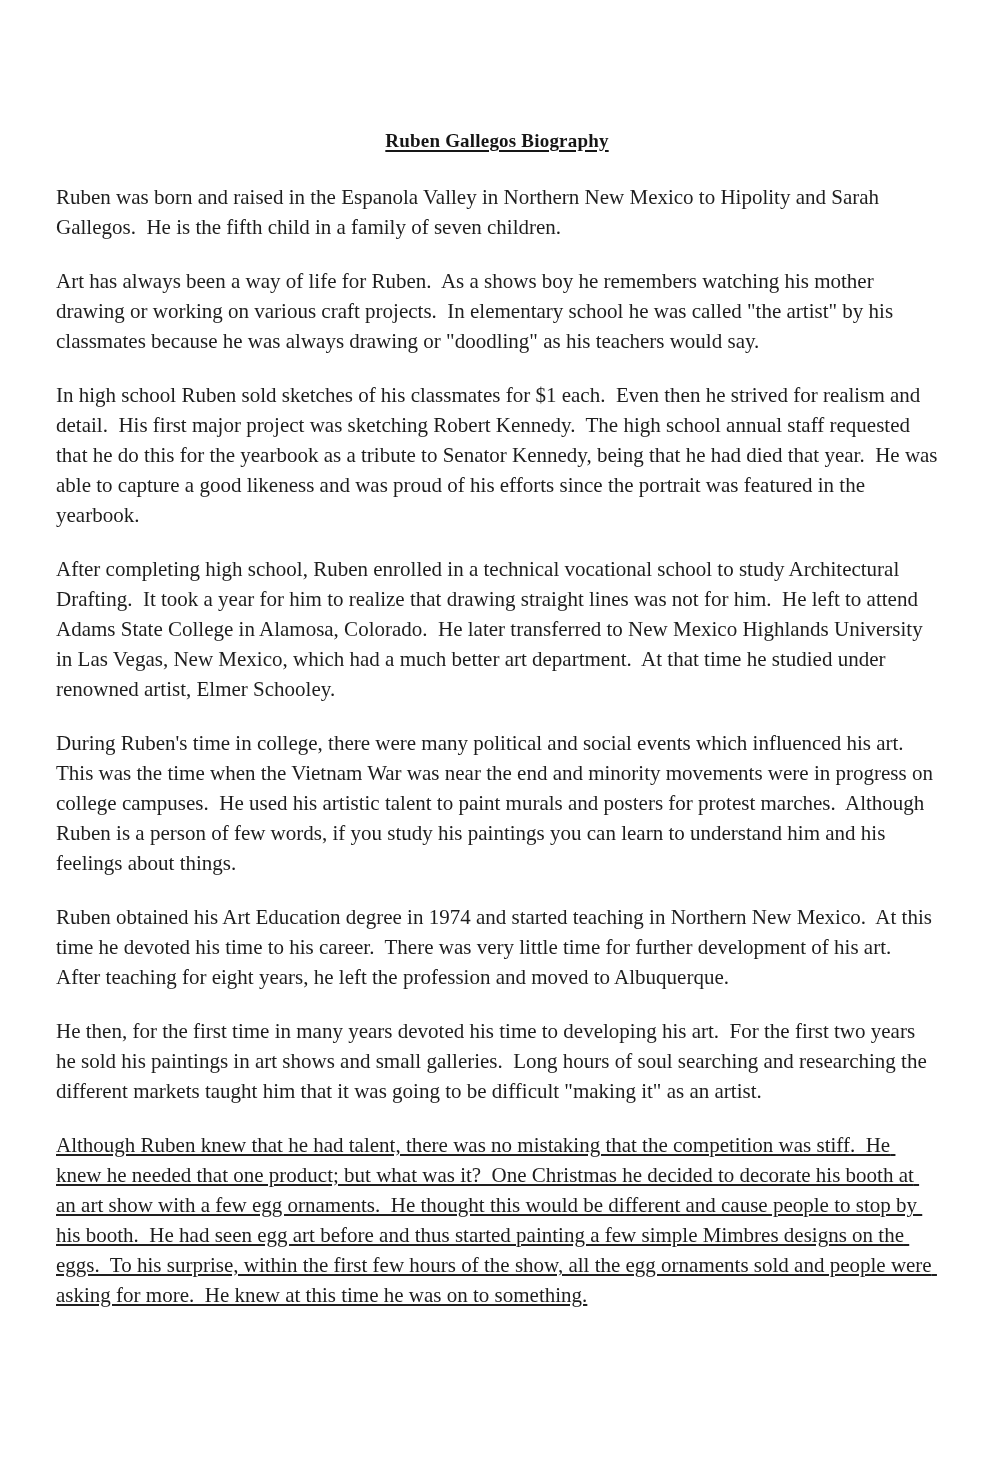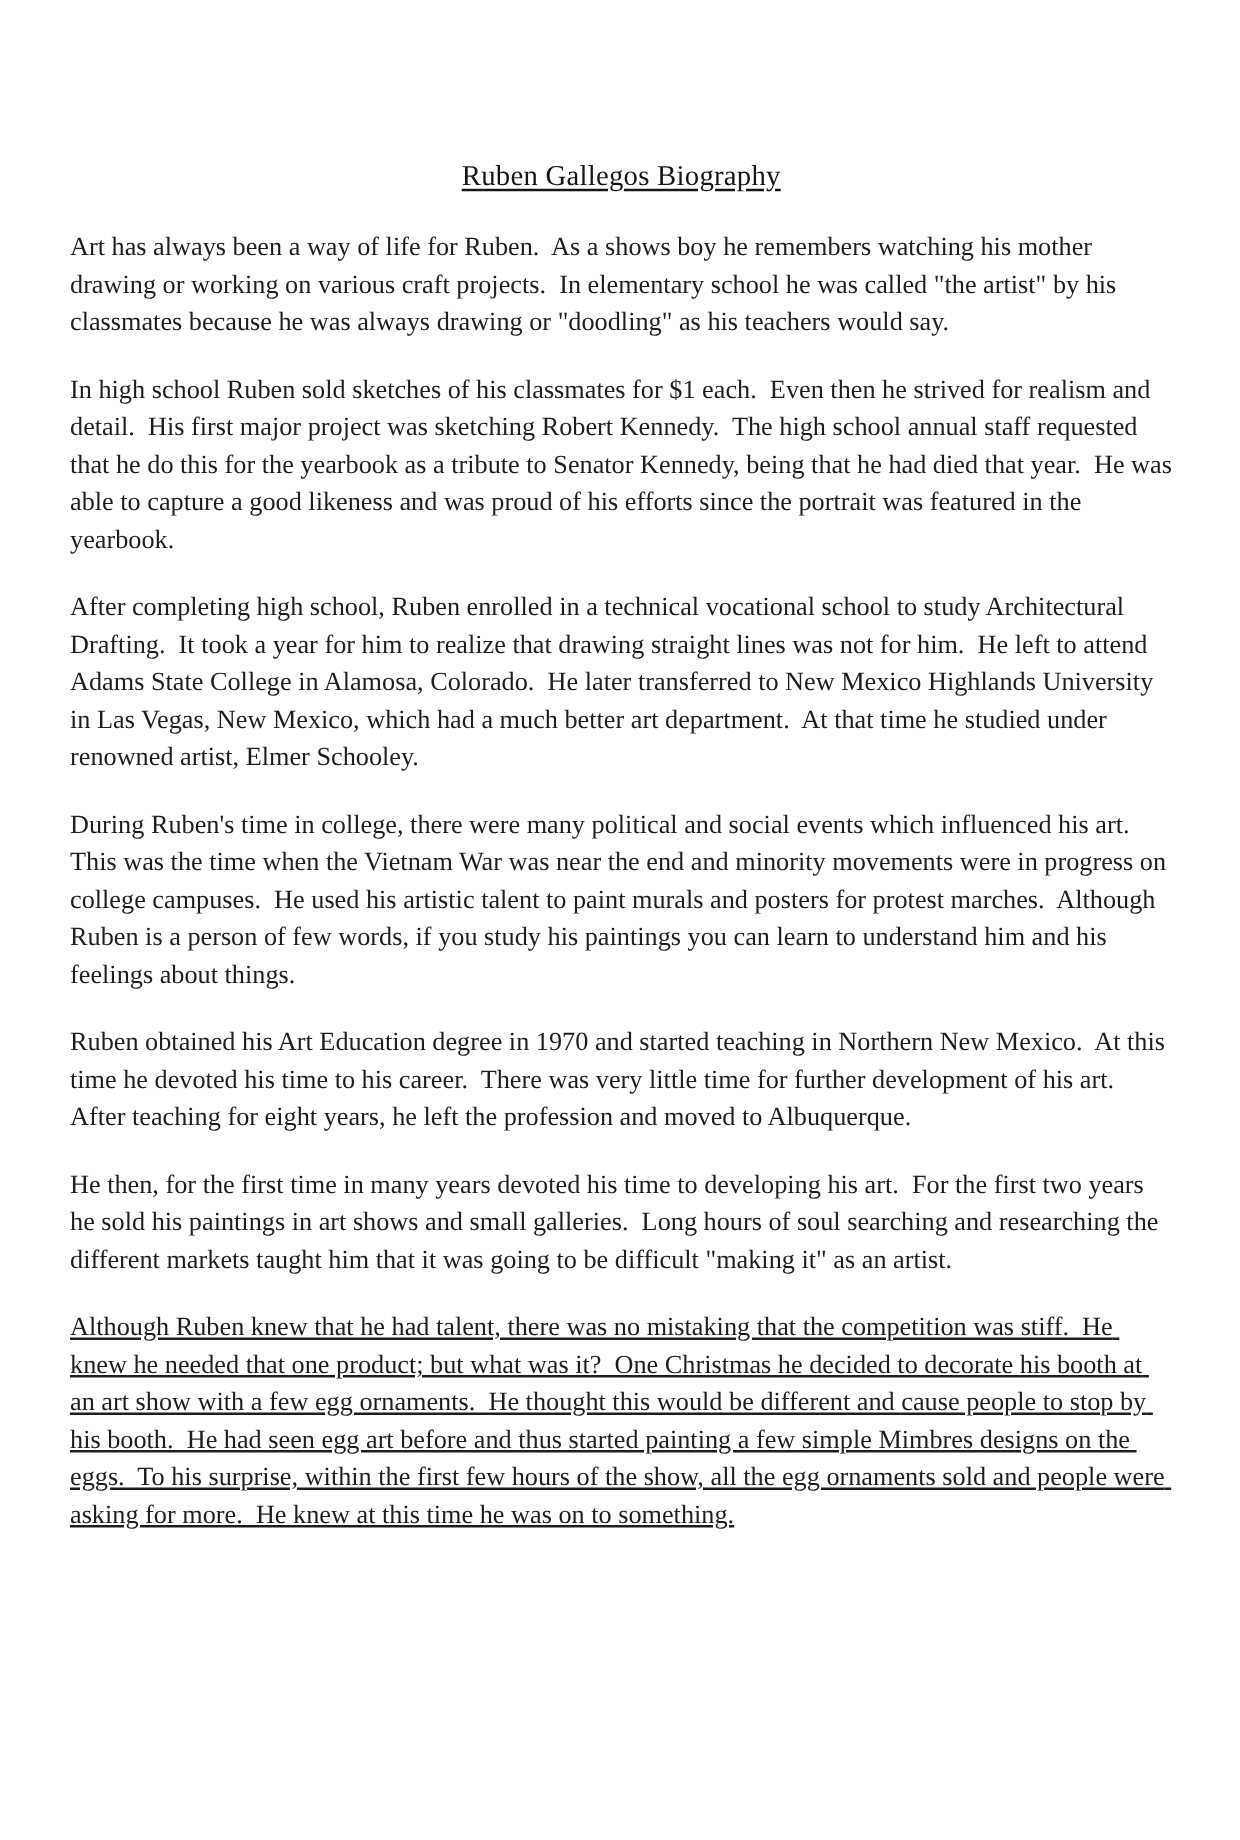--- a/index.html
+++ b/index.html
@@ -17,23 +17,23 @@
   .page {
     box-sizing: border-box;
     width: 992px;
     height: 1472px;
     padding: 126px 54px 40px 56px;
     background: #ffffff;
   }
   .doc-title {
     margin: 0 0 26px 0;
     text-align: center;
-    font-size: 23px;
+    font-size: 19px;
     line-height: 30px;
-    font-weight: normal;
+    font-weight: bold;
     letter-spacing: 0.2px;
     text-decoration: underline;
     text-decoration-thickness: 2px;
     text-underline-offset: 3px;
     color: #161616;
   }
   .doc-body p {
     margin: 0 0 24px 0;
     font-size: 21px;
     line-height: 30px;
@@ -46,21 +46,22 @@
     text-decoration: underline;
   }
 </style>
 </head>
 <body>
 
 <div class="page">
   <h1 class="doc-title">Ruben Gallegos Biography</h1>
 
   <div class="doc-body">
+    <p>Ruben was born and raised in the Espanola Valley in Northern New Mexico to Hipolity and Sarah Gallegos.  He is the fifth child in a family of seven children.</p>
     <p>Art has always been a way of life for Ruben.  As a shows boy he remembers watching his mother drawing or working on various craft projects.  In elementary school he was called "the artist" by his classmates because he was always drawing or "doodling" as his teachers would say.</p>
     <p>In high school Ruben sold sketches of his classmates for $1 each.  Even then he strived for realism and detail.  His first major project was sketching Robert Kennedy.  The high school annual staff requested that he do this for the yearbook as a tribute to Senator Kennedy, being that he had died that year.  He was able to capture a good likeness and was proud of his efforts since the portrait was featured in the yearbook.</p>
     <p>After completing high school, Ruben enrolled in a technical vocational school to study Architectural Drafting.  It took a year for him to realize that drawing straight lines was not for him.  He left to attend Adams State College in Alamosa, Colorado.  He later transferred to New Mexico Highlands University in Las Vegas, New Mexico, which had a much better art department.  At that time he studied under renowned artist, Elmer Schooley.</p>
     <p>During Ruben's time in college, there were many political and social events which influenced his art.  This was the time when the Vietnam War was near the end and minority movements were in progress on college campuses.  He used his artistic talent to paint murals and posters for protest marches.  Although Ruben is a person of few words, if you study his paintings you can learn to understand him and his feelings about things.</p>
-    <p>Ruben obtained his Art Education degree in 1970 and started teaching in Northern New Mexico.  At this time he devoted his time to his career.  There was very little time for further development of his art.  After teaching for eight years, he left the profession and moved to Albuquerque.</p>
+    <p>Ruben obtained his Art Education degree in 1974 and started teaching in Northern New Mexico.  At this time he devoted his time to his career.  There was very little time for further development of his art.  After teaching for eight years, he left the profession and moved to Albuquerque.</p>
     <p>He then, for the first time in many years devoted his time to developing his art.  For the first two years he sold his paintings in art shows and small galleries.  Long hours of soul searching and researching the different markets taught him that it was going to be difficult "making it" as an artist.</p>
     <p>Although Ruben knew that he had talent, there was no mistaking that the competition was stiff.  He knew he needed that one product; but what was it?  One Christmas he decided to decorate his booth at an art show with a few egg ornaments.  He thought this would be different and cause people to stop by his booth.  He had seen egg art before and thus started painting a few simple Mimbres designs on the eggs.  To his surprise, within the first few hours of the show, all the egg ornaments sold and people were asking for more.  He knew at this time he was on to something.</p>
   </div>
 </div>
 
 </body></html>

